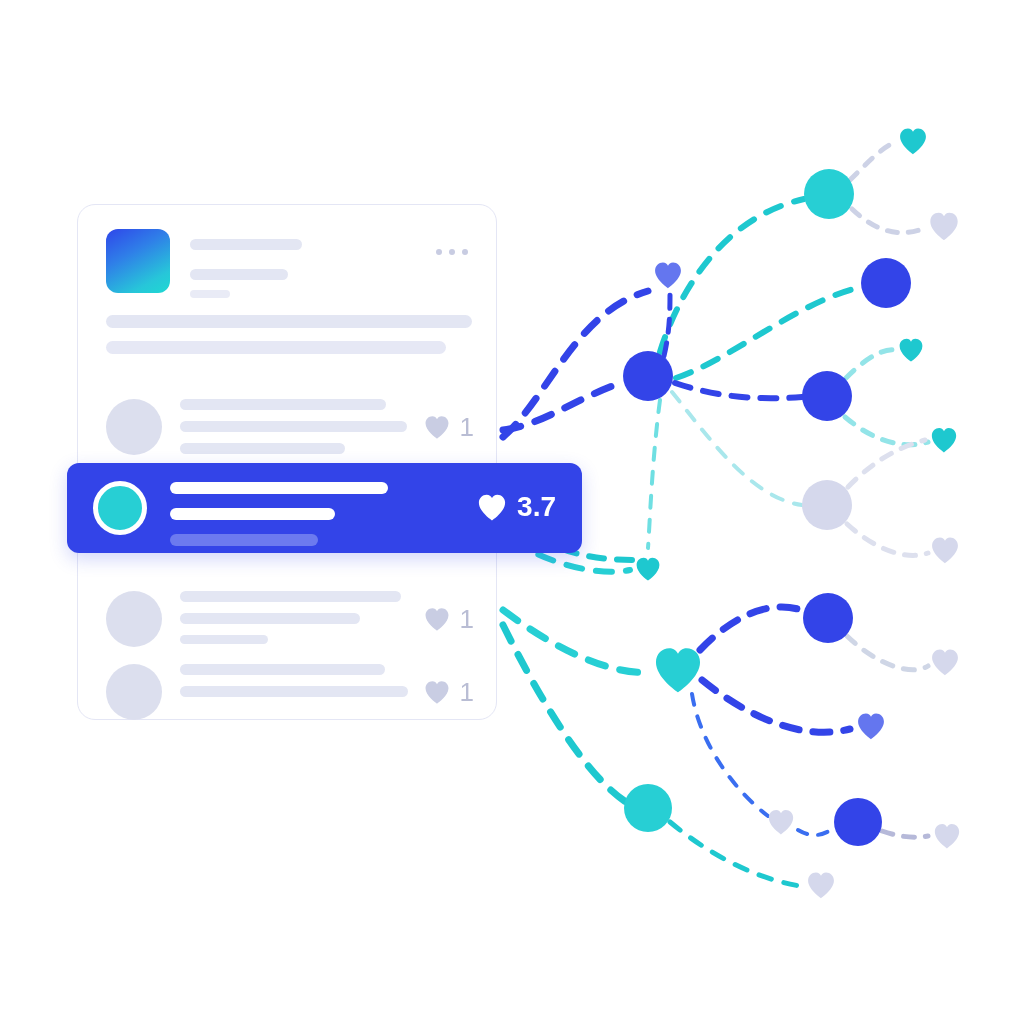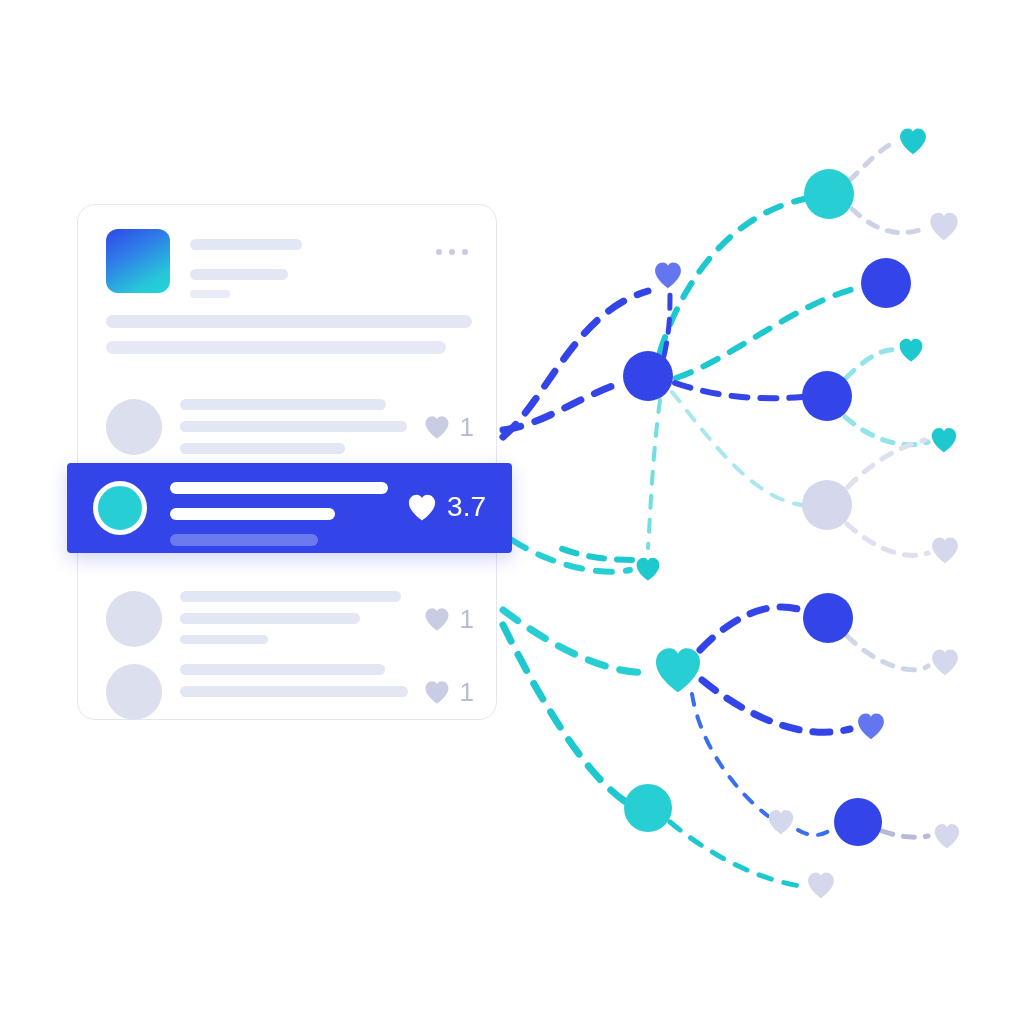--- a/index.html
+++ b/index.html
@@ -125,25 +125,26 @@
     color: #b9bdd4;
     font-family: "Liberation Sans", sans-serif;
     line-height: 1;
   }
 
   
   .row-selected {
     position: absolute;
     left: -11px;
     top: 258px;
-    width: 445px;
+    width: 515px;
     height: 90px;
     background: #3344e8;
-    border-radius: 4px;
+    border-radius: 12px;
     box-shadow: 0 6px 18px rgba(51,68,232,0.22);
+    font-weight: bold;
   }
   .row-selected .avatar-ring {
     position: absolute;
     left: 26px; top: 18px;
     width: 54px; height: 54px;
     border-radius: 50%;
     background: #27cfd4;
     border: 5px solid #ffffff;
     box-sizing: border-box;
   }

